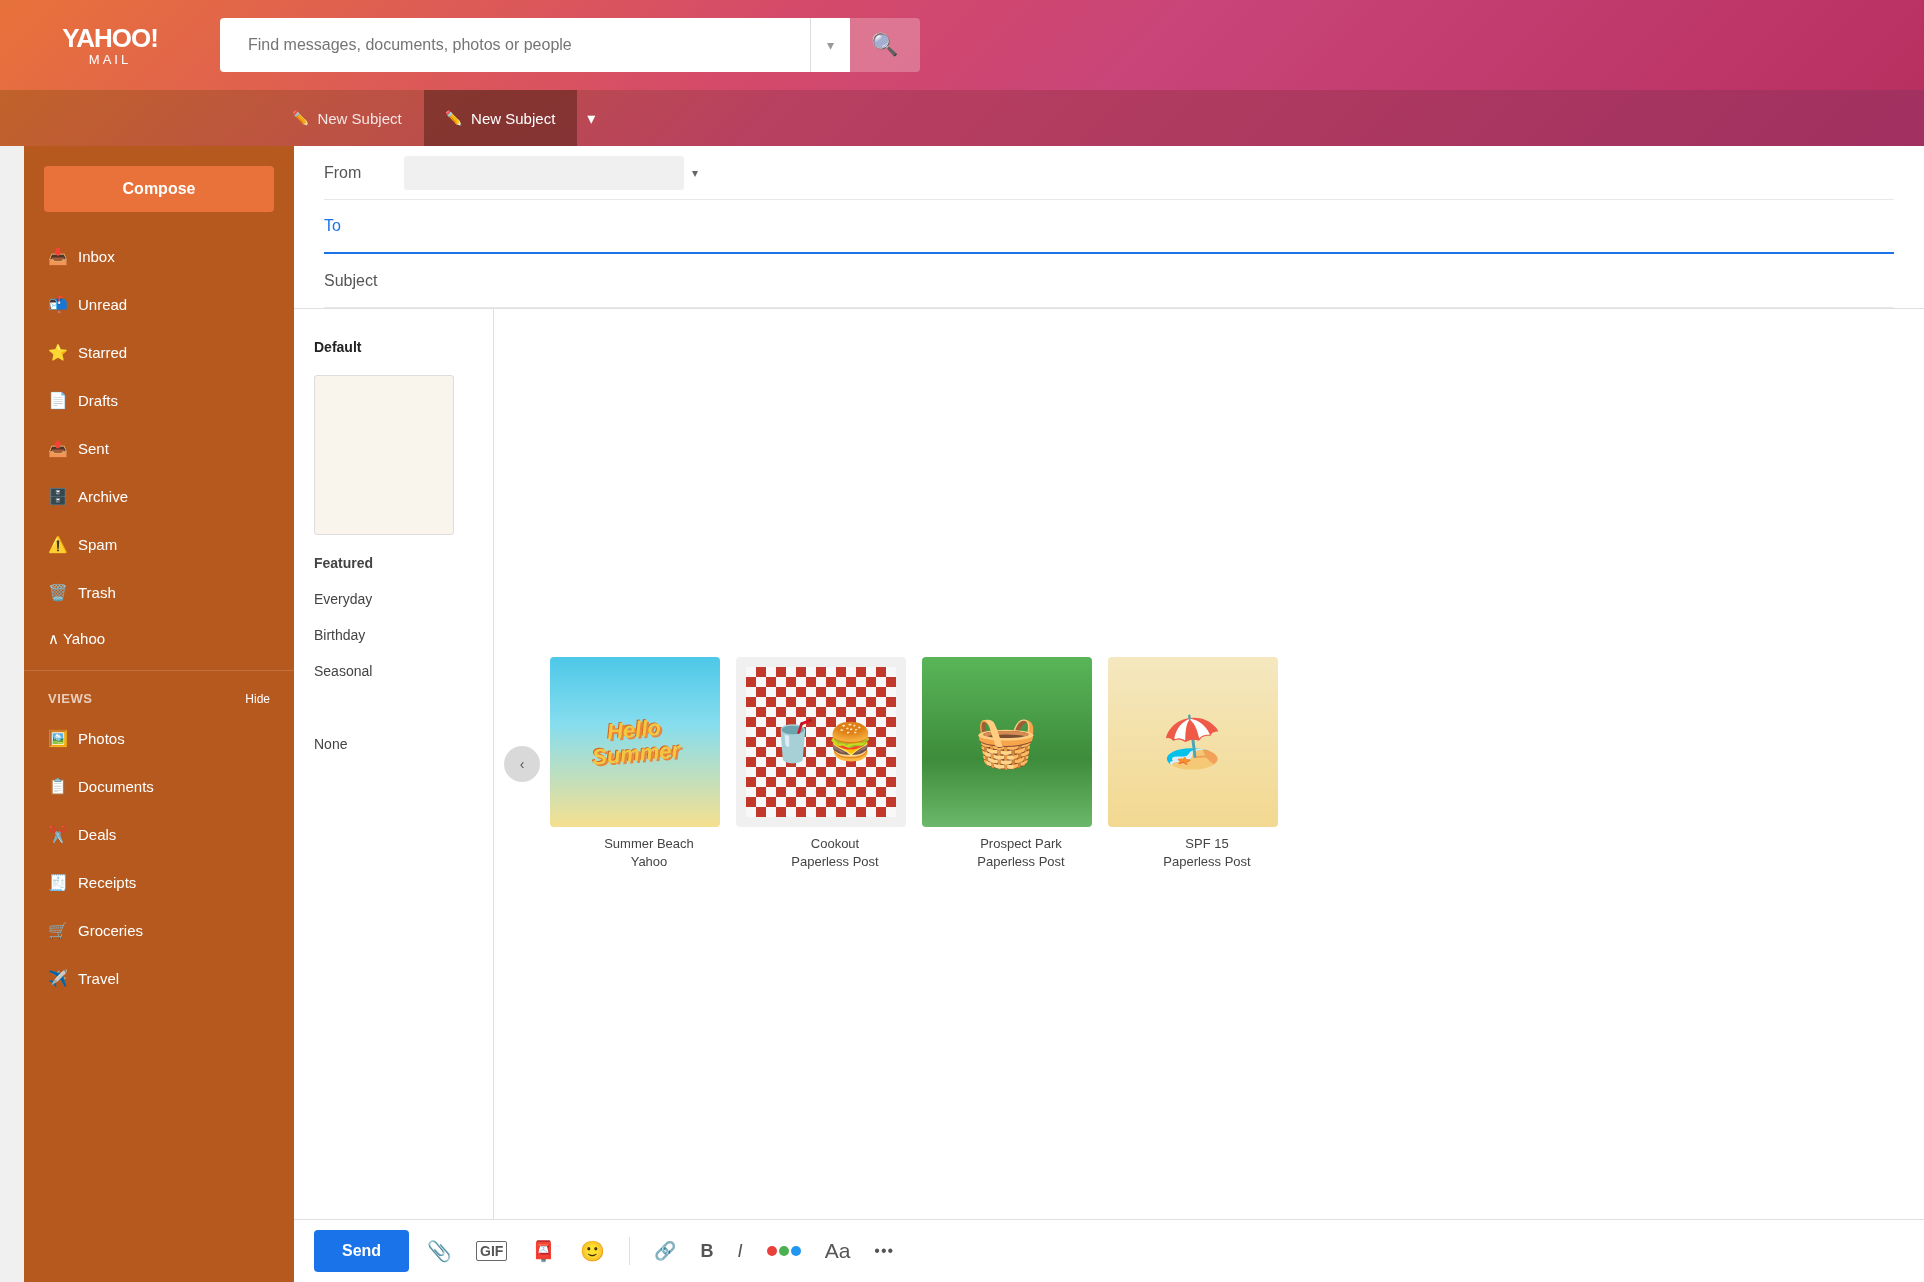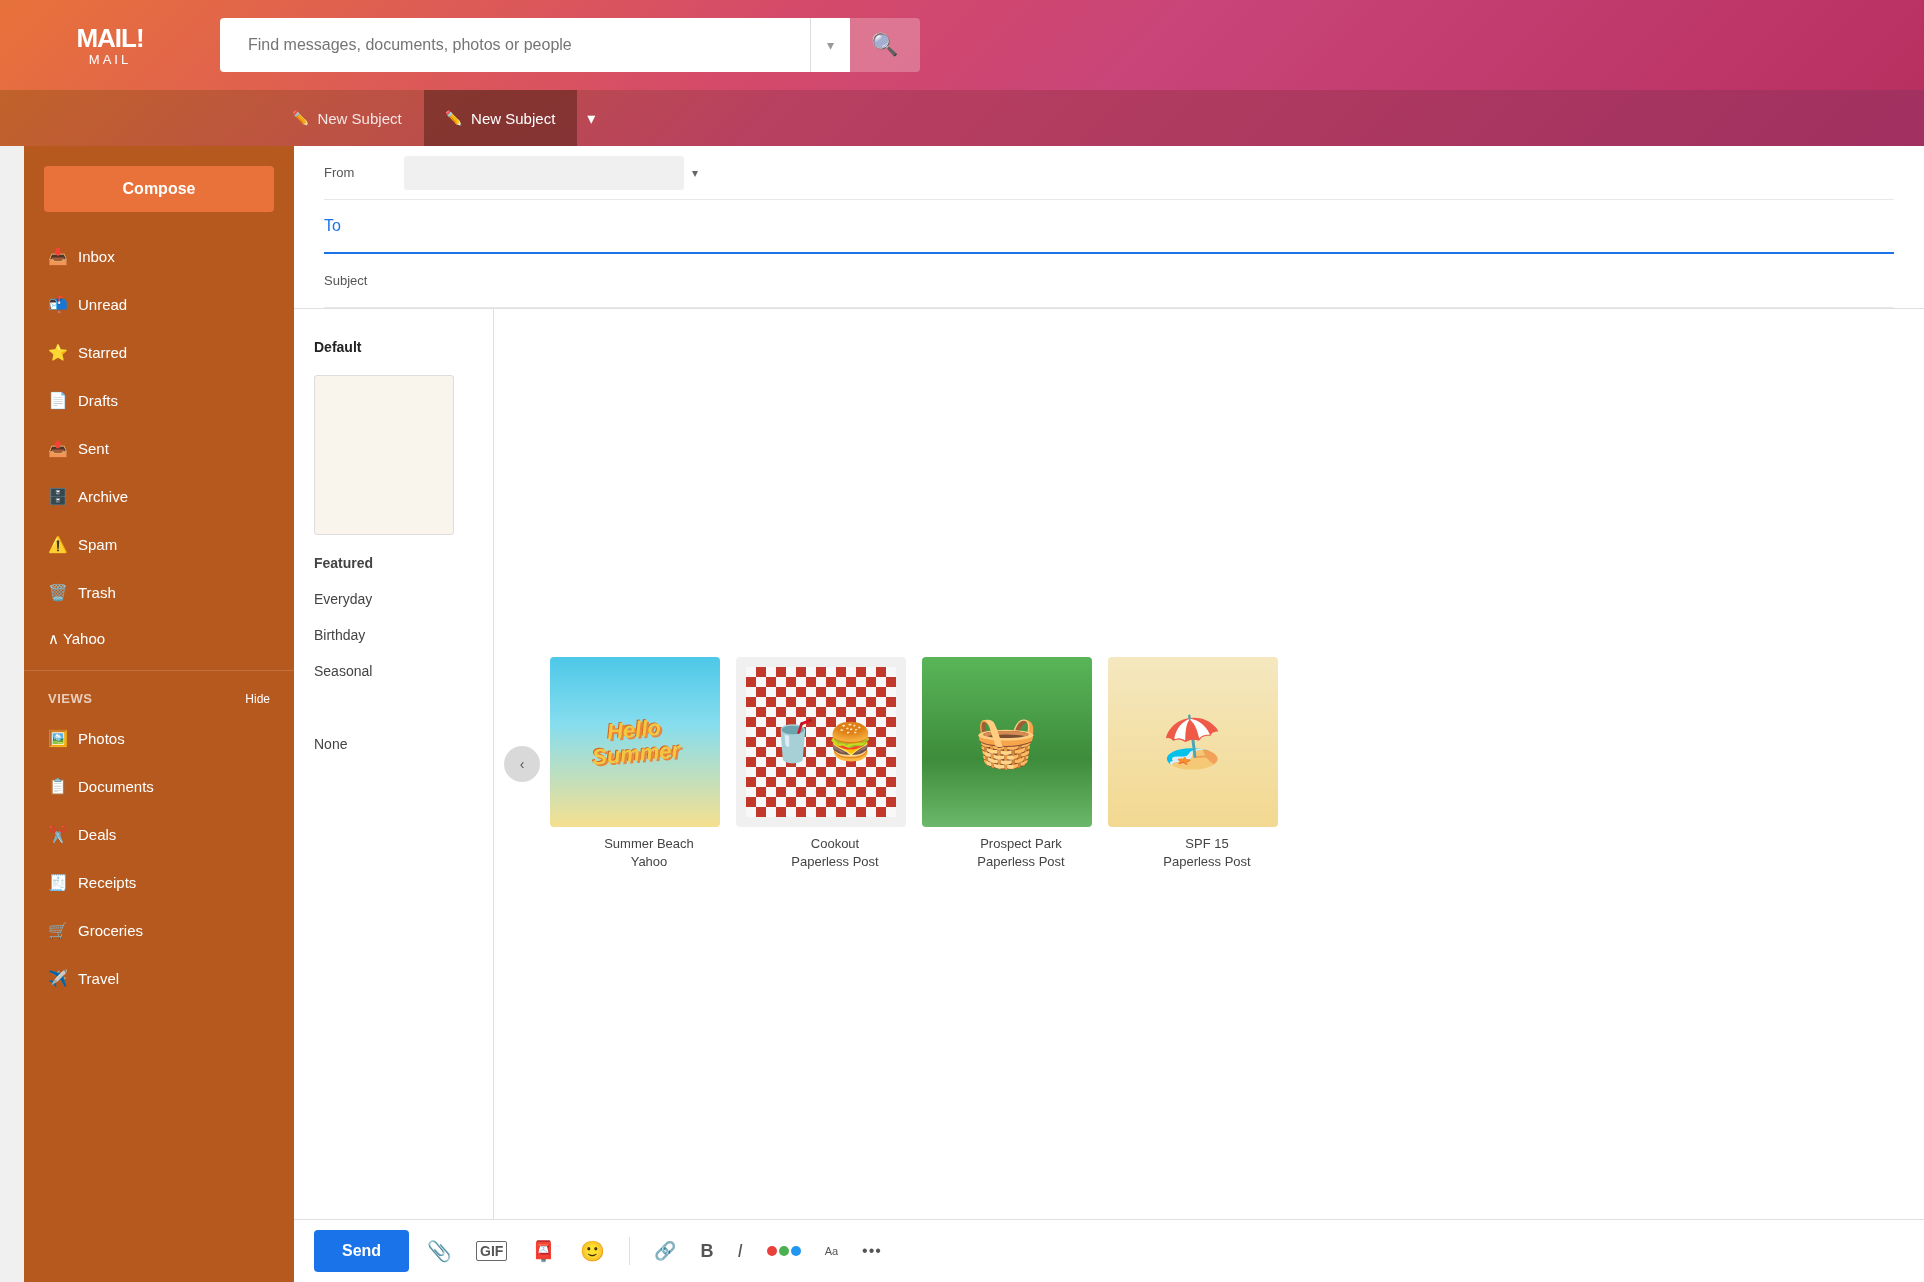--- a/index.html
+++ b/index.html
@@ -198,21 +198,21 @@
       border-bottom: 1px solid #e0e0e0;
     }
     .email-field-row {
       display: flex;
       align-items: center;
       border-bottom: 1px solid #e8e8e8;
       min-height: 54px;
     }
     .email-field-label {
       color: #555;
-      font-size: 13px;
+      font-size: 16px;
       width: 80px;
       flex-shrink: 0;
     }
     .email-field-label.to-label {
       color: #1a73e8;
       font-size: 16px;
     }
     .email-field-input {
       flex: 1;
       border: none;
@@ -450,21 +450,21 @@
       width: 10px;
       height: 10px;
       border-radius: 50%;
     }
   </style>
 </head>
 <body>
 
 <div class="header">
   <div class="yahoo-logo">
-    <span>MAIL!</span>
+    <span>YAHOO!</span>
     <span class="mail-text">MAIL</span>
   </div>
   <div class="search-bar">
     <input class="search-input" type="text" placeholder="Find messages, documents, photos or people" style="">
     <button class="search-chevron">▾</button>
     <button class="search-btn">
       <span>🔍</span>
     </button>
   </div>
 </div>
@@ -656,20 +656,20 @@
         <span style="font-style:italic; font-size:18px;">I</span>
       </button>
       <button class="toolbar-btn">
         <div class="color-dots">
           <div class="color-dot" style="background:#e8403a;"></div>
           <div class="color-dot" style="background:#4caf50;"></div>
           <div class="color-dot" style="background:#2196f3;"></div>
         </div>
       </button>
       <button class="toolbar-btn">
-        <span style="font-size:11px; font-weight:500;text-align:right;">Aa</span>
+        <span style="font-size:21px; font-weight:500;text-align:right;">Aa</span>
       </button>
       <button class="toolbar-btn">
         <span style="letter-spacing:1px; font-size:16px;">•••</span>
       </button>
     </div>
   </div>
 </div>
 
 </body></html>

